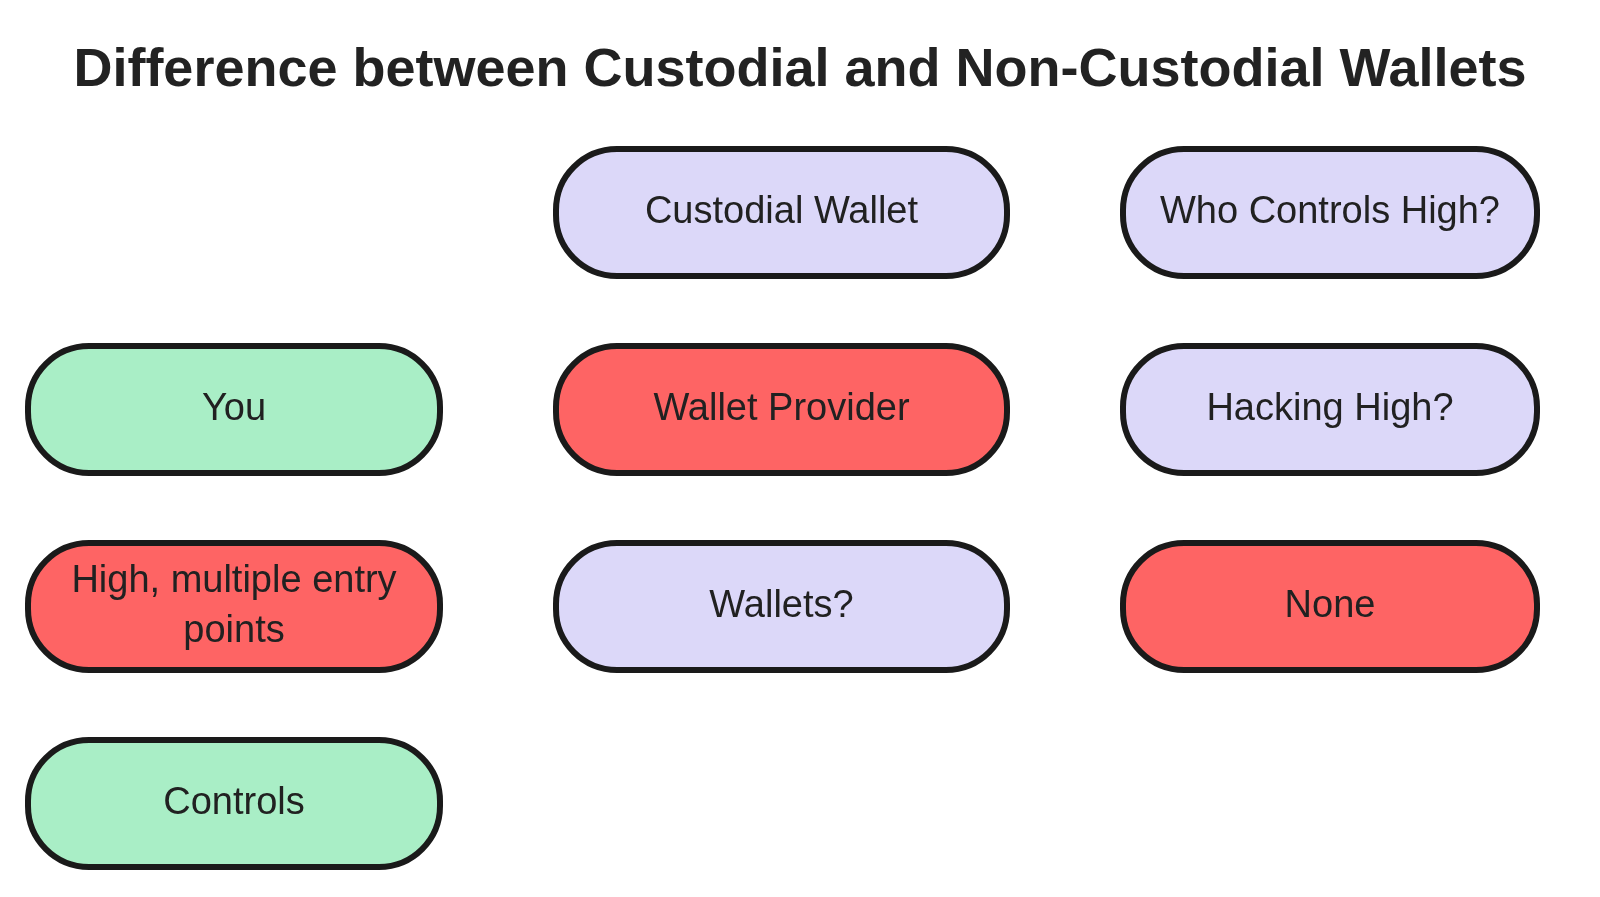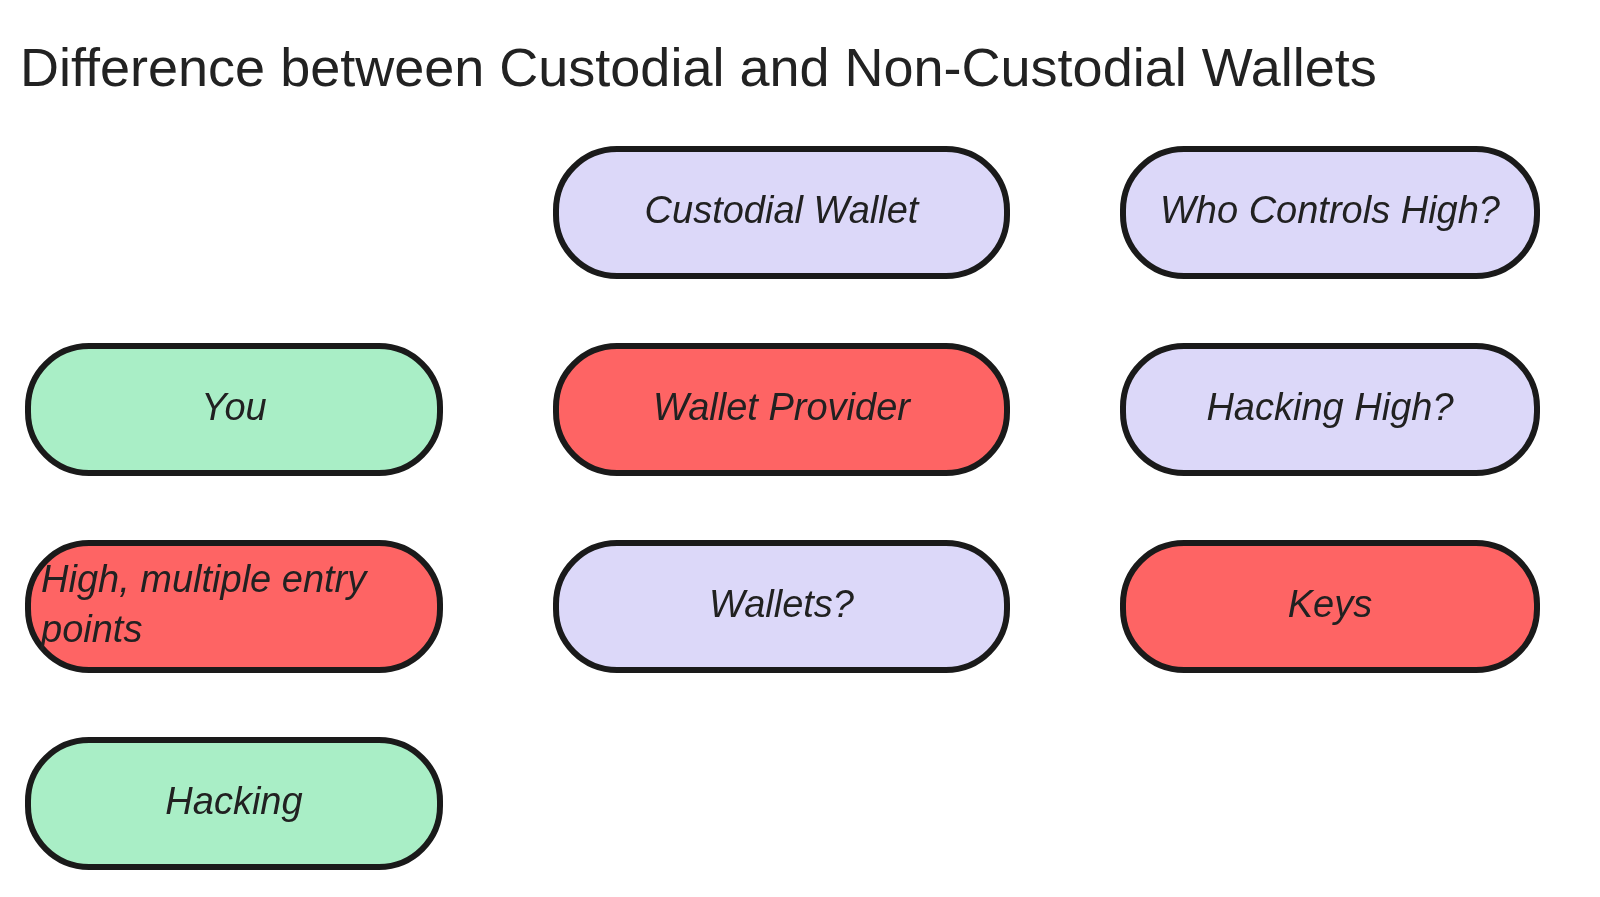--- a/index.html
+++ b/index.html
@@ -9,48 +9,48 @@
   body {
     width: 1600px;
     height: 897px;
     background: var(--c-background, #ffffff);
     font-family: "Liberation Sans", "DejaVu Sans", sans-serif;
     color: var(--c-text, #212121);
     overflow: hidden;
   }
   .title {
     margin: 36px 20px 0 20px;
+    text-align: center;
     font-size: 54px;
     line-height: 1.15;
-    font-weight: 400;
+    font-weight: 700;
     letter-spacing: 0px;
     color: var(--c-title, #222222);
   }
   .grid {
     margin: 48px 0 0 25px;
     width: 1515px;
     display: grid;
     grid-template-columns: 418px 457px 420px;
     grid-template-rows: repeat(4, 133px);
     column-gap: 110px;
     row-gap: 64px;
   }
   .pill {
     box-sizing: border-box;
     display: flex;
     align-items: center;
     justify-content: center;
-    text-align: left;
+    text-align: center;
     border: 6px solid var(--c-border, #1a1a1a);
     border-radius: 64px;
     font-size: 38px;
     line-height: 1.3;
     padding: 2px 10px 6px 10px;
     color: var(--c-text, #212121);
-    font-style: italic;
   }
   .pill.lavender { background: var(--c-lavender, #dcd8f9); }
   .pill.red      { background: var(--c-red, #fe6464); }
   .pill.green    { background: var(--c-green, #a9eec6); }
   .cell-empty { background: transparent; }
 </style>
 </head>
 <body>
 
 <main>
@@ -62,17 +62,17 @@
     <div class="pill lavender">Custodial Wallet</div>
 
     <div class="pill lavender">Who Controls High?</div>
     <div class="pill green">You</div>
     <div class="pill red">Wallet Provider</div>
 
     <div class="pill lavender">Hacking High?</div>
     <div class="pill red">High, multiple entry points</div>
 
     <div class="pill lavender">Wallets?</div>
-    <div class="pill red">Keys</div>
-    <div class="pill green">Hacking</div>
+    <div class="pill red">None</div>
+    <div class="pill green">Controls</div>
 
   </div>
 </main>
 
 </body></html>

